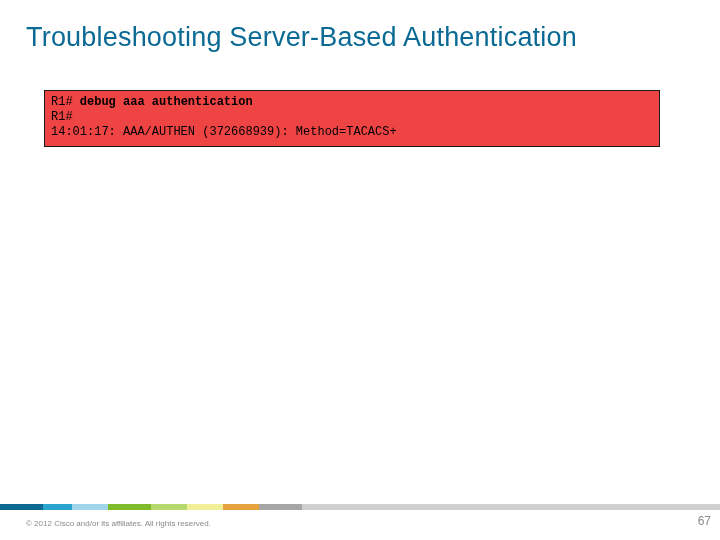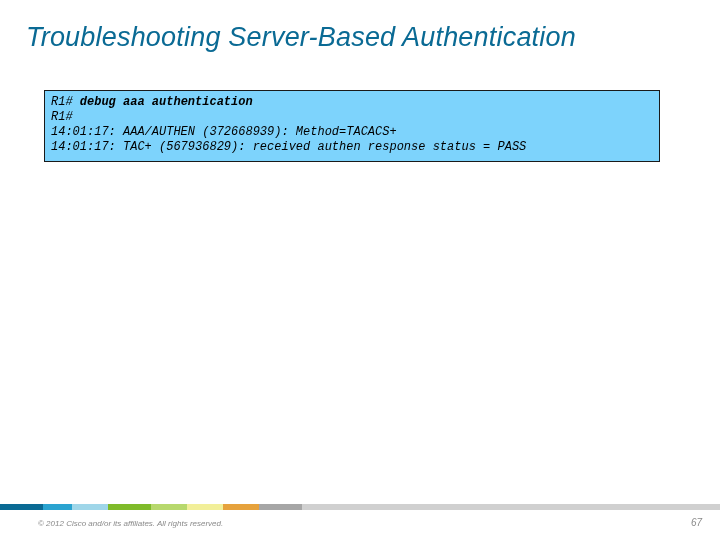--- a/index.html
+++ b/index.html
@@ -2,38 +2,37 @@
 <html><head>
 <meta charset="utf-8">
 <style>
   * { margin: 0; padding: 0; box-sizing: border-box; }
   html, body { width: 720px; height: 540px; font-family: Arial, Helvetica, sans-serif; background: #fff; }
   .slide {
     position: relative;
     width: 720px;
     height: 540px;
     background: #ffffff;
-    font-style: italic;
   }
   .title {
     position: absolute;
     top: 22px;
     left: 26px;
     color: #0a6a94;
     font-size: 27px;
     font-weight: 400;
     letter-spacing: 0.2px;
   }
   .codebox {
     position: absolute;
     top: 90px;
     left: 44px;
     width: 616px;
     border: 1px solid #1a1a1a;
-    background: #7dd3fc;
+    background: #ef4444;
     padding: 4px 6px 6px 6px;
     font-family: "Courier New", Courier, monospace;
     font-size: 12px;
     line-height: 1.25;
     color: #000;
   }
   .codebox .b { font-weight: bold; }
   .stripe {
     position: absolute;
     left: 0;
@@ -42,42 +41,40 @@
     height: 6px;
     display: flex;
   }
   .stripe > div { height: 100%; }
   .copyright {
     position: absolute;
     left: 26px;
     bottom: 12px;
     font-size: 8px;
     color: #8a8a8a;
-    margin-left: 12px;
   }
   .pagenum {
     position: absolute;
-    right: 18px;
+    right: 9px;
     bottom: 12px;
-    font-size: 10px;
+    font-size: 12px;
     color: #8a8a8a;
   }
 </style>
 </head>
 <body>
 
 <div class="slide">
 
   <h1 class="title">Troubleshooting Server-Based Authentication</h1>
 
   <div class="codebox">
     <div><span>R1# </span><span class="b">debug aaa authentication</span></div>
     <div>R1#</div>
     <div>14:01:17: AAA/AUTHEN (372668939): Method=TACACS+</div>
-    <div>14:01:17: TAC+ (567936829): received authen response status = PASS</div>
   </div>
 
   <div class="stripe">
     <div style="background:#0a6a94;width:6%;"></div>
     <div style="background:#2aa3d0;width:4%;"></div>
     <div style="background:#9fd6e9;width:5%;"></div>
     <div style="background:#7fbb2a;width:6%;"></div>
     <div style="background:#b7d86d;width:5%;"></div>
     <div style="background:#f2ef99;width:5%;"></div>
     <div style="background:#e6a23c;width:5%;"></div>

